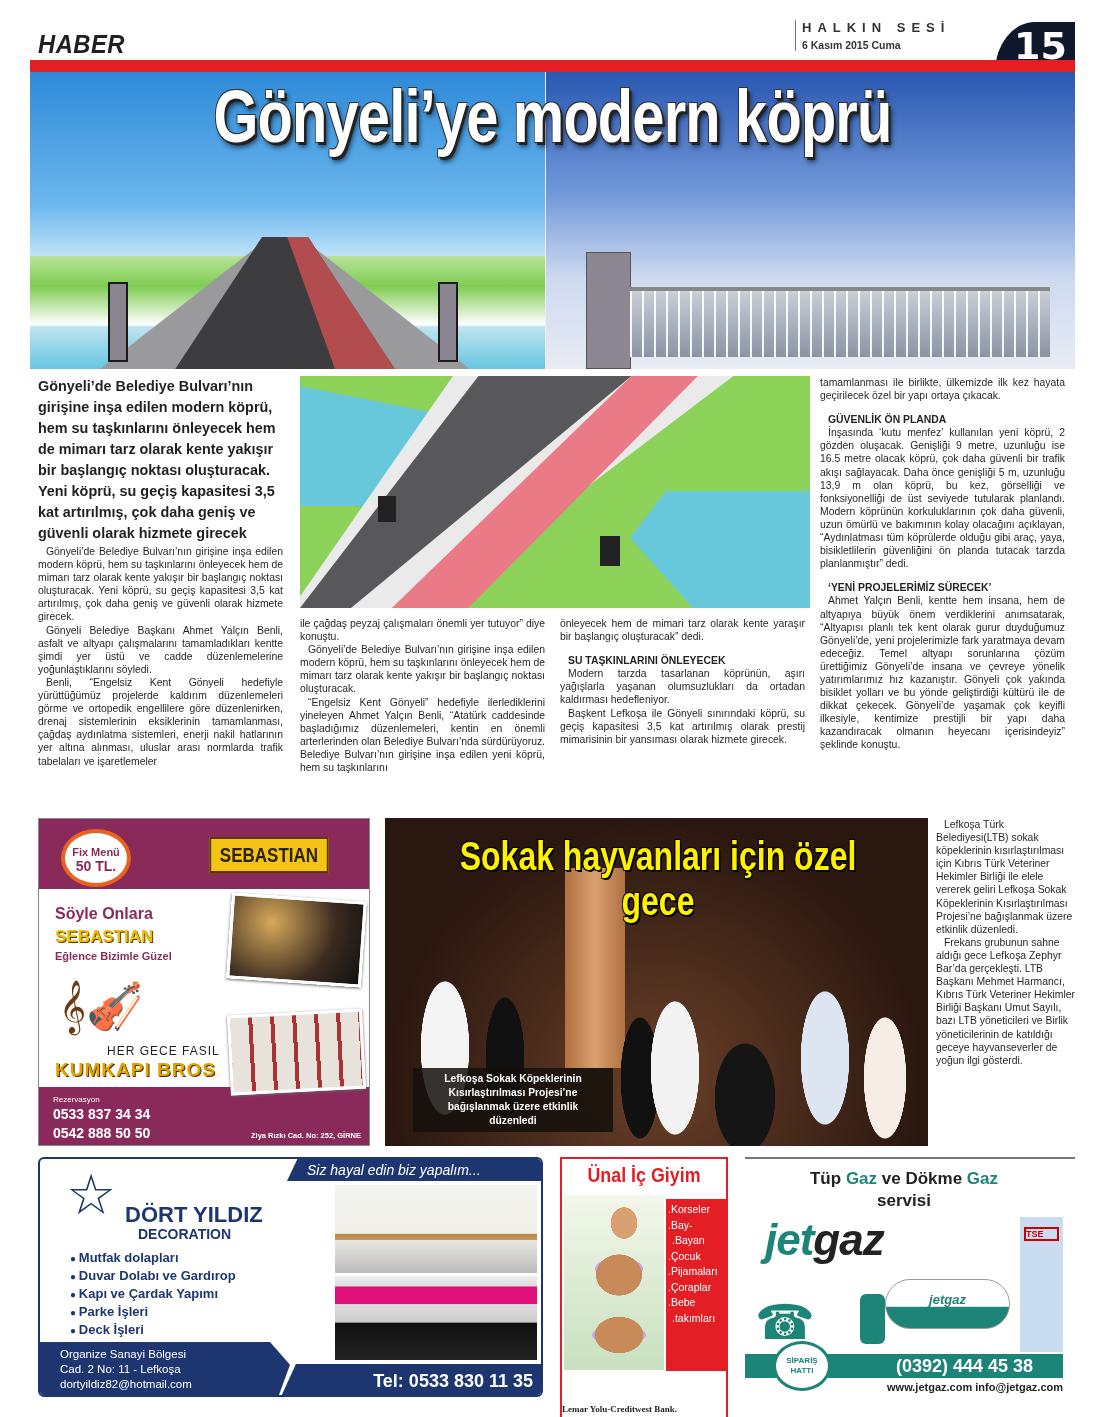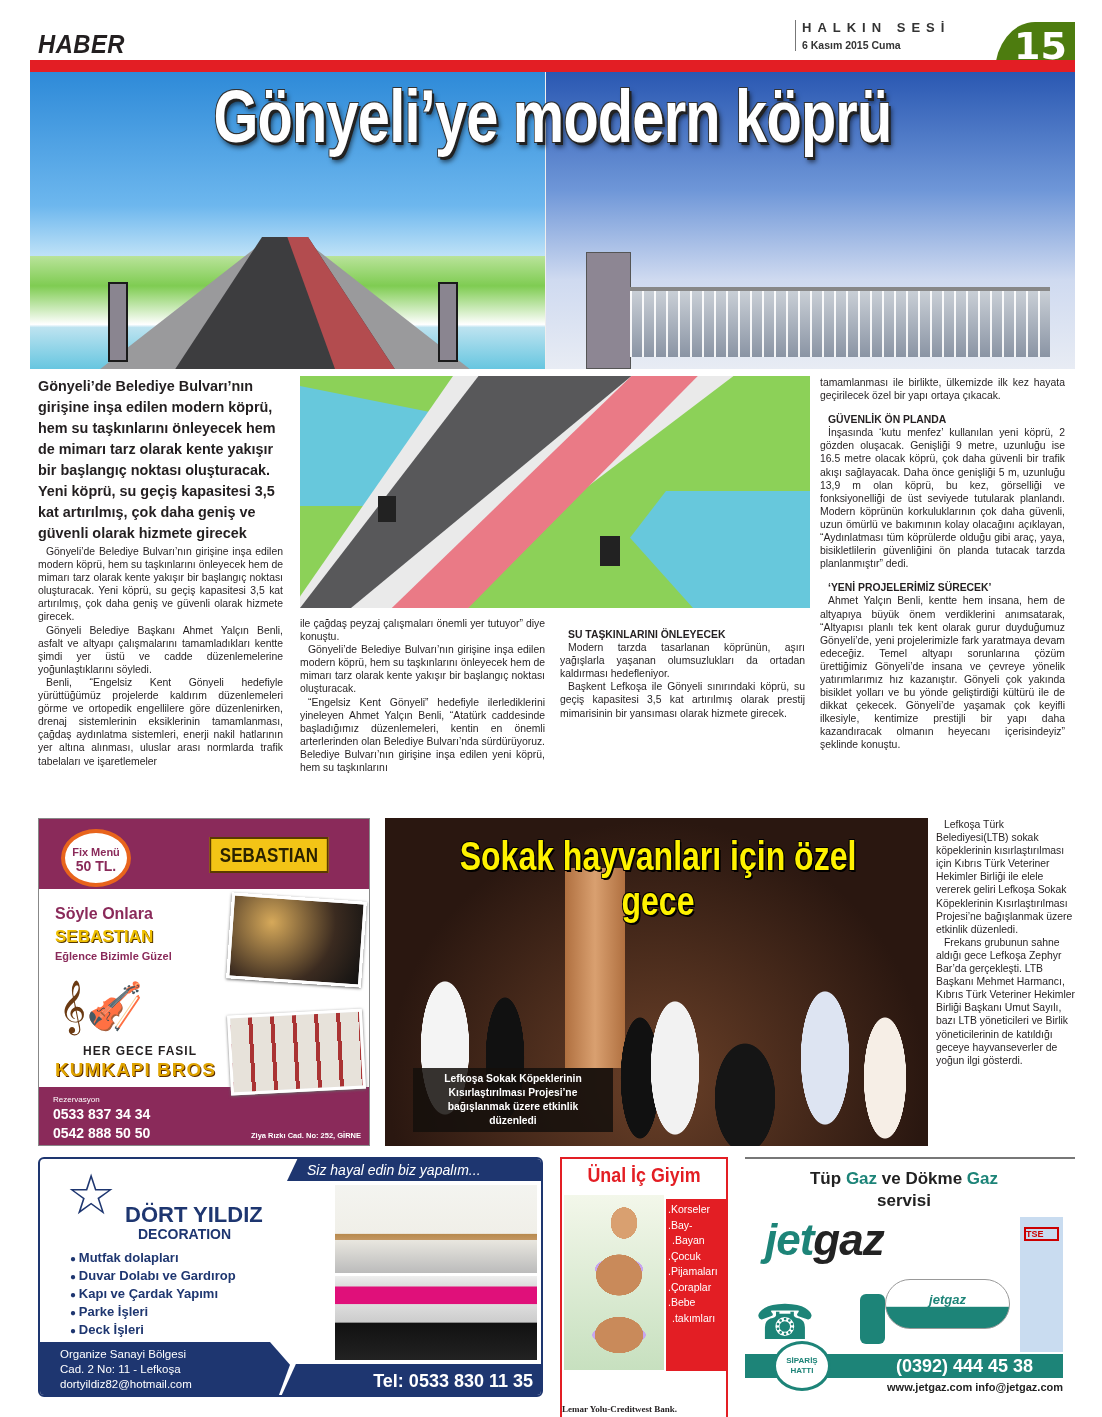--- a/index.html
+++ b/index.html
@@ -5,21 +5,21 @@
 *{box-sizing:border-box;margin:0;padding:0}
 body{width:1102px;height:1417px;background:#fff;position:relative;overflow:hidden;font-family:"Liberation Sans","DejaVu Sans",sans-serif;color:#231f20}
 .abs{position:absolute}
 
 
 #section-label{left:38px;top:30px;font-size:25px;font-weight:900;font-style:italic;letter-spacing:0.5px;transform:scaleX(0.95);transform-origin:left}
 #masthead{left:795px;top:20px;border-left:1px solid #777;padding-left:6px}
 #masthead .name{font-size:13px;font-weight:bold;letter-spacing:6px;color:#333}
 #masthead .date{font-size:10.5px;font-weight:bold;margin-top:4px;color:#333}
 #red-rule{left:30px;top:60px;width:1045px;height:12px;background:#e31e24}
-#page-badge{left:995px;top:22px;width:80px;height:50px;background:#4d7c0f;border-top-left-radius:40px 50px;color:#fff;font-size:38px;font-weight:bold;text-align:right;padding-right:8px;line-height:48px;font-family:"DejaVu Sans",sans-serif}
+#page-badge{left:995px;top:22px;width:80px;height:50px;background:#0f172a;border-top-left-radius:40px 50px;color:#fff;font-size:38px;font-weight:bold;text-align:right;padding-right:8px;line-height:48px;font-family:"DejaVu Sans",sans-serif}
 
 
 #hero{left:30px;top:72px;width:1045px;height:297px;overflow:hidden}
 #hero .left{position:absolute;left:0;top:0;width:515px;height:297px;background:linear-gradient(#2e8ad8 0%,#6db7ee 45%,#bfe2f7 62%,#b9e39a 62%,#7fcc52 72%,#fff 85%,#bde3f0 86%,#67c6e0 100%)}
 #hero .road{position:absolute;left:140px;top:165px;width:230px;height:140px;background:#3d3d3f;clip-path:polygon(40% 0,60% 0,100% 100%,0 100%)}
 #hero .lane{position:absolute;left:140px;top:165px;width:230px;height:140px;background:#b34c4f;clip-path:polygon(51% 0,60% 0,100% 100%,73% 100%)}
 #hero .walk{position:absolute;left:60px;top:165px;width:390px;height:140px;background:#9a9a9c;clip-path:polygon(46% 0,54% 0,100% 100%,0 100%);z-index:0}
 #hero .pillar{position:absolute;background:#8a8590;border:2px solid #1a1a1a}
 #hero .right{position:absolute;left:515px;top:0;width:530px;height:297px;background:linear-gradient(#2a58b2 0%,#6f97d8 40%,#cfdaf0 70%,#e8ecf4 100%);border-left:1px solid #eee}
 #hero .rail{position:absolute;left:600px;top:215px;width:420px;height:70px;background:repeating-linear-gradient(90deg,rgba(255,255,255,.9) 0 2px,transparent 2px 12px),linear-gradient(#c9cfd6,#8a94a4);border-top:4px solid #888}
@@ -46,21 +46,21 @@
 #sebastian-ad .top{position:absolute;left:0;top:0;width:100%;height:70px;background:#8a2a5a}
 #sebastian-ad .bottom{position:absolute;left:0;bottom:0;width:100%;height:58px;background:#8a2a5a}
 #sebastian-ad .banner{position:absolute;left:160px;top:18px;width:140px;height:36px;background:#f3c416;border:2px solid #5a3a00;font-weight:bold;font-size:20px;color:#2a2200;text-align:center;line-height:32px;transform:scaleX(.85)}
 #sebastian-ad .fix{position:absolute;left:22px;top:10px;width:70px;height:58px;border-radius:50%;background:#fff;border:4px solid #e8641c;color:#8a2a5a;font-weight:bold;font-size:11px;text-align:center;padding-top:12px;line-height:14px}
 #sebastian-ad .slogan1{position:absolute;left:16px;top:86px;font-size:16px;font-weight:bold;color:#8a2a5a}
 #sebastian-ad .slogan2{position:absolute;left:16px;top:108px;font-size:17px;font-weight:bold;color:#f0c000;text-shadow:1px 1px 0 #5a3a00}
 #sebastian-ad .slogan3{position:absolute;left:16px;top:131px;font-size:11px;font-weight:bold;color:#8a2a5a}
 #sebastian-ad .photo1{position:absolute;left:190px;top:78px;width:135px;height:86px;background:radial-gradient(circle at 30% 30%,#d6a95a,#3b2b20 60%,#111);border:3px solid #fff;box-shadow:0 1px 3px #666;transform:rotate(4deg)}
 #sebastian-ad .photo2{position:absolute;left:190px;top:193px;width:135px;height:80px;background:repeating-linear-gradient(90deg,#e7e2da 0 18px,#a33 18px 22px),#ddd;border:3px solid #fff;box-shadow:0 1px 3px #666;transform:rotate(-3deg)}
 #sebastian-ad .instr{position:absolute;left:20px;top:160px;font-size:46px;color:#6b3a12}
-#sebastian-ad .fasil{position:absolute;left:44px;top:225px;font-size:12px;font-weight:bold;letter-spacing:1px}
+#sebastian-ad .fasil{position:absolute;left:68px;top:225px;font-size:12px;font-weight:normal;letter-spacing:1px}
 #sebastian-ad .bros{position:absolute;left:16px;top:240px;font-size:19px;font-weight:900;color:#e0a400;text-shadow:1px 1px 0 #5a2a00;letter-spacing:1px}
 #sebastian-ad .rez{position:absolute;left:14px;top:276px;font-size:8px;color:#fff}
 #sebastian-ad .tel1{position:absolute;left:14px;top:287px;font-size:14px;font-weight:bold;color:#fff}
 #sebastian-ad .tel2{position:absolute;left:14px;top:306px;font-size:14px;font-weight:bold;color:#fff}
 #sebastian-ad .addr{position:absolute;right:8px;top:312px;font-size:7.5px;font-weight:bold;color:#fff}
 
 #event-photo{left:385px;top:818px;width:543px;height:328px;background:radial-gradient(ellipse at 50% 80%,#6a4028,#2a1710 70%);overflow:hidden}
 #event-photo .pillar{position:absolute;left:180px;top:50px;width:60px;height:200px;background:linear-gradient(90deg,#b07040,#d9a070,#b07040)}
 #event-photo .people{position:absolute;left:0;top:80px;width:543px;height:248px;background:
  radial-gradient(ellipse 40px 110px at 60px 150px,#f4f4f4 60%,transparent 61%),
@@ -153,20 +153,21 @@
   <div style="position:absolute;left:300px;top:160px;width:20px;height:30px;background:#222"></div>
 </div>
 
 <div class="abs col" id="col2">
   <p style="text-indent:0">ile çağdaş peyzaj çalışmaları önemli yer tutuyor” diye konuştu.</p>
   <p>Gönyeli’de Belediye Bulvarı’nın girişine inşa edilen modern köprü, hem su taşkınlarını önleyecek hem de mimarı tarz olarak kente yakışır bir başlangıç noktası oluşturacak.</p>
   <p>“Engelsiz Kent Gönyeli” hedefiyle ilerlediklerini yineleyen Ahmet Yalçın Benli, “Atatürk caddesinde başladığımız düzenlemeleri, kentin en önemli arterlerinden olan Belediye Bulvarı’nda sürdürüyoruz. Belediye Bulvarı’nın girişine inşa edilen yeni köprü, hem su taşkınlarını</p>
 </div>
 
 <div class="abs col" id="col3">
+  <p style="text-indent:0">önleyecek hem de mimari tarz olarak kente yaraşır bir başlangıç oluşturacak” dedi.</p>
   <h4>SU TAŞKINLARINI ÖNLEYECEK</h4>
   <p>Modern tarzda tasarlanan köprünün, aşırı yağışlarla yaşanan olumsuzlukları da ortadan kaldırması hedefleniyor.</p>
   <p>Başkent Lefkoşa ile Gönyeli sınırındaki köprü, su geçiş kapasitesi 3,5 kat artırılmış olarak prestij mimarisinin bir yansıması olarak hizmete girecek.</p>
 </div>
 
 <div class="abs col" id="col4">
   <p style="text-indent:0">tamamlanması ile birlikte, ülkemizde ilk kez hayata geçirilecek özel bir yapı ortaya çıkacak.</p>
   <h4>GÜVENLİK ÖN PLANDA</h4>
   <p>İnşasında ‘kutu menfez’ kullanılan yeni köprü, 2 gözden oluşacak. Genişliği 9 metre, uzunluğu ise 16.5 metre olacak köprü, çok daha güvenli bir trafik akışı sağlayacak. Daha önce genişliği 5 m, uzunluğu 13,9 m olan köprü, bu kez, görselliği ve fonksiyonelliği de üst seviyede tutularak planlandı. Modern köprünün korkuluklarının çok daha güvenli, uzun ömürlü ve bakımının kolay olacağını açıklayan, “Aydınlatması tüm köprülerde olduğu gibi araç, yaya, bisikletlilerin güvenliğini ön planda tutacak tarzda planlanmıştır” dedi.</p>
   <h4>‘YENİ PROJELERİMİZ SÜRECEK’</h4>

